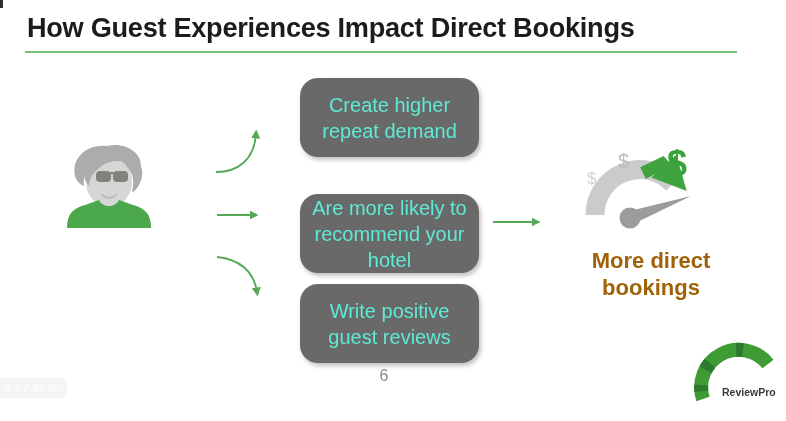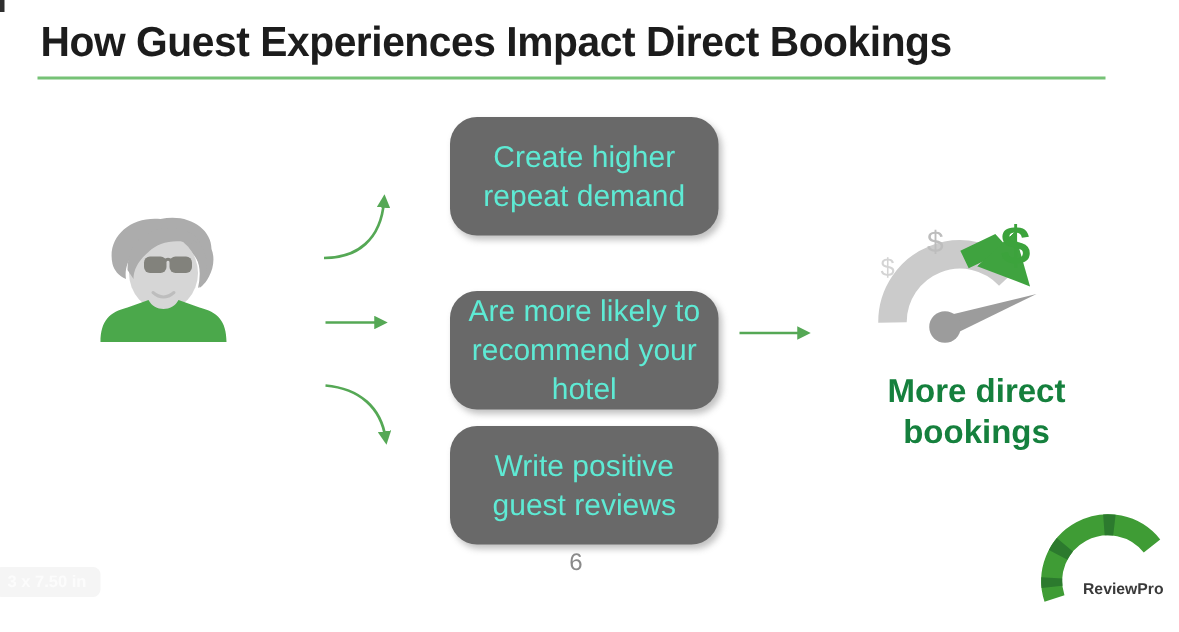--- a/index.html
+++ b/index.html
@@ -26,21 +26,21 @@
     display:flex; align-items:center; justify-content:center; text-align:center;
     color:#5eead4; font-size:20px; line-height:26px; padding:0 8px;
   }
   .box-1 { top:78px; }
   .box-2 { top:183px;margin-top:11px; }
   .box-3 { top:284px; }
   .right-arrow { position:absolute; left:490px; top:214px; }
   .gauge-icon { position:absolute; left:583px; top:138px; }
   .outcome-label {
     position:absolute; left:578px; top:247px; width:146px; text-align:center;
-    font-size:22px; line-height:27px; font-weight:700; color:#15803d; white-space:pre-line;
+    font-size:22px; line-height:27px; font-weight:700; color:#a16207; white-space:pre-line;
   }
   .page-number {
     position:absolute; left:374px; top:367px; width:20px; text-align:center;
     font-size:16px; color:#8a8a8a;
   }
   .logo { position:absolute; left:688px; top:338px; }
   .size-tooltip {
     position:absolute; left:-4px; top:378px; height:20px; line-height:20px;
     padding:0 9px; background:#f5f5f5; border-radius:5px;
     color:#fcfcfc; font-size:11px; font-weight:700;

